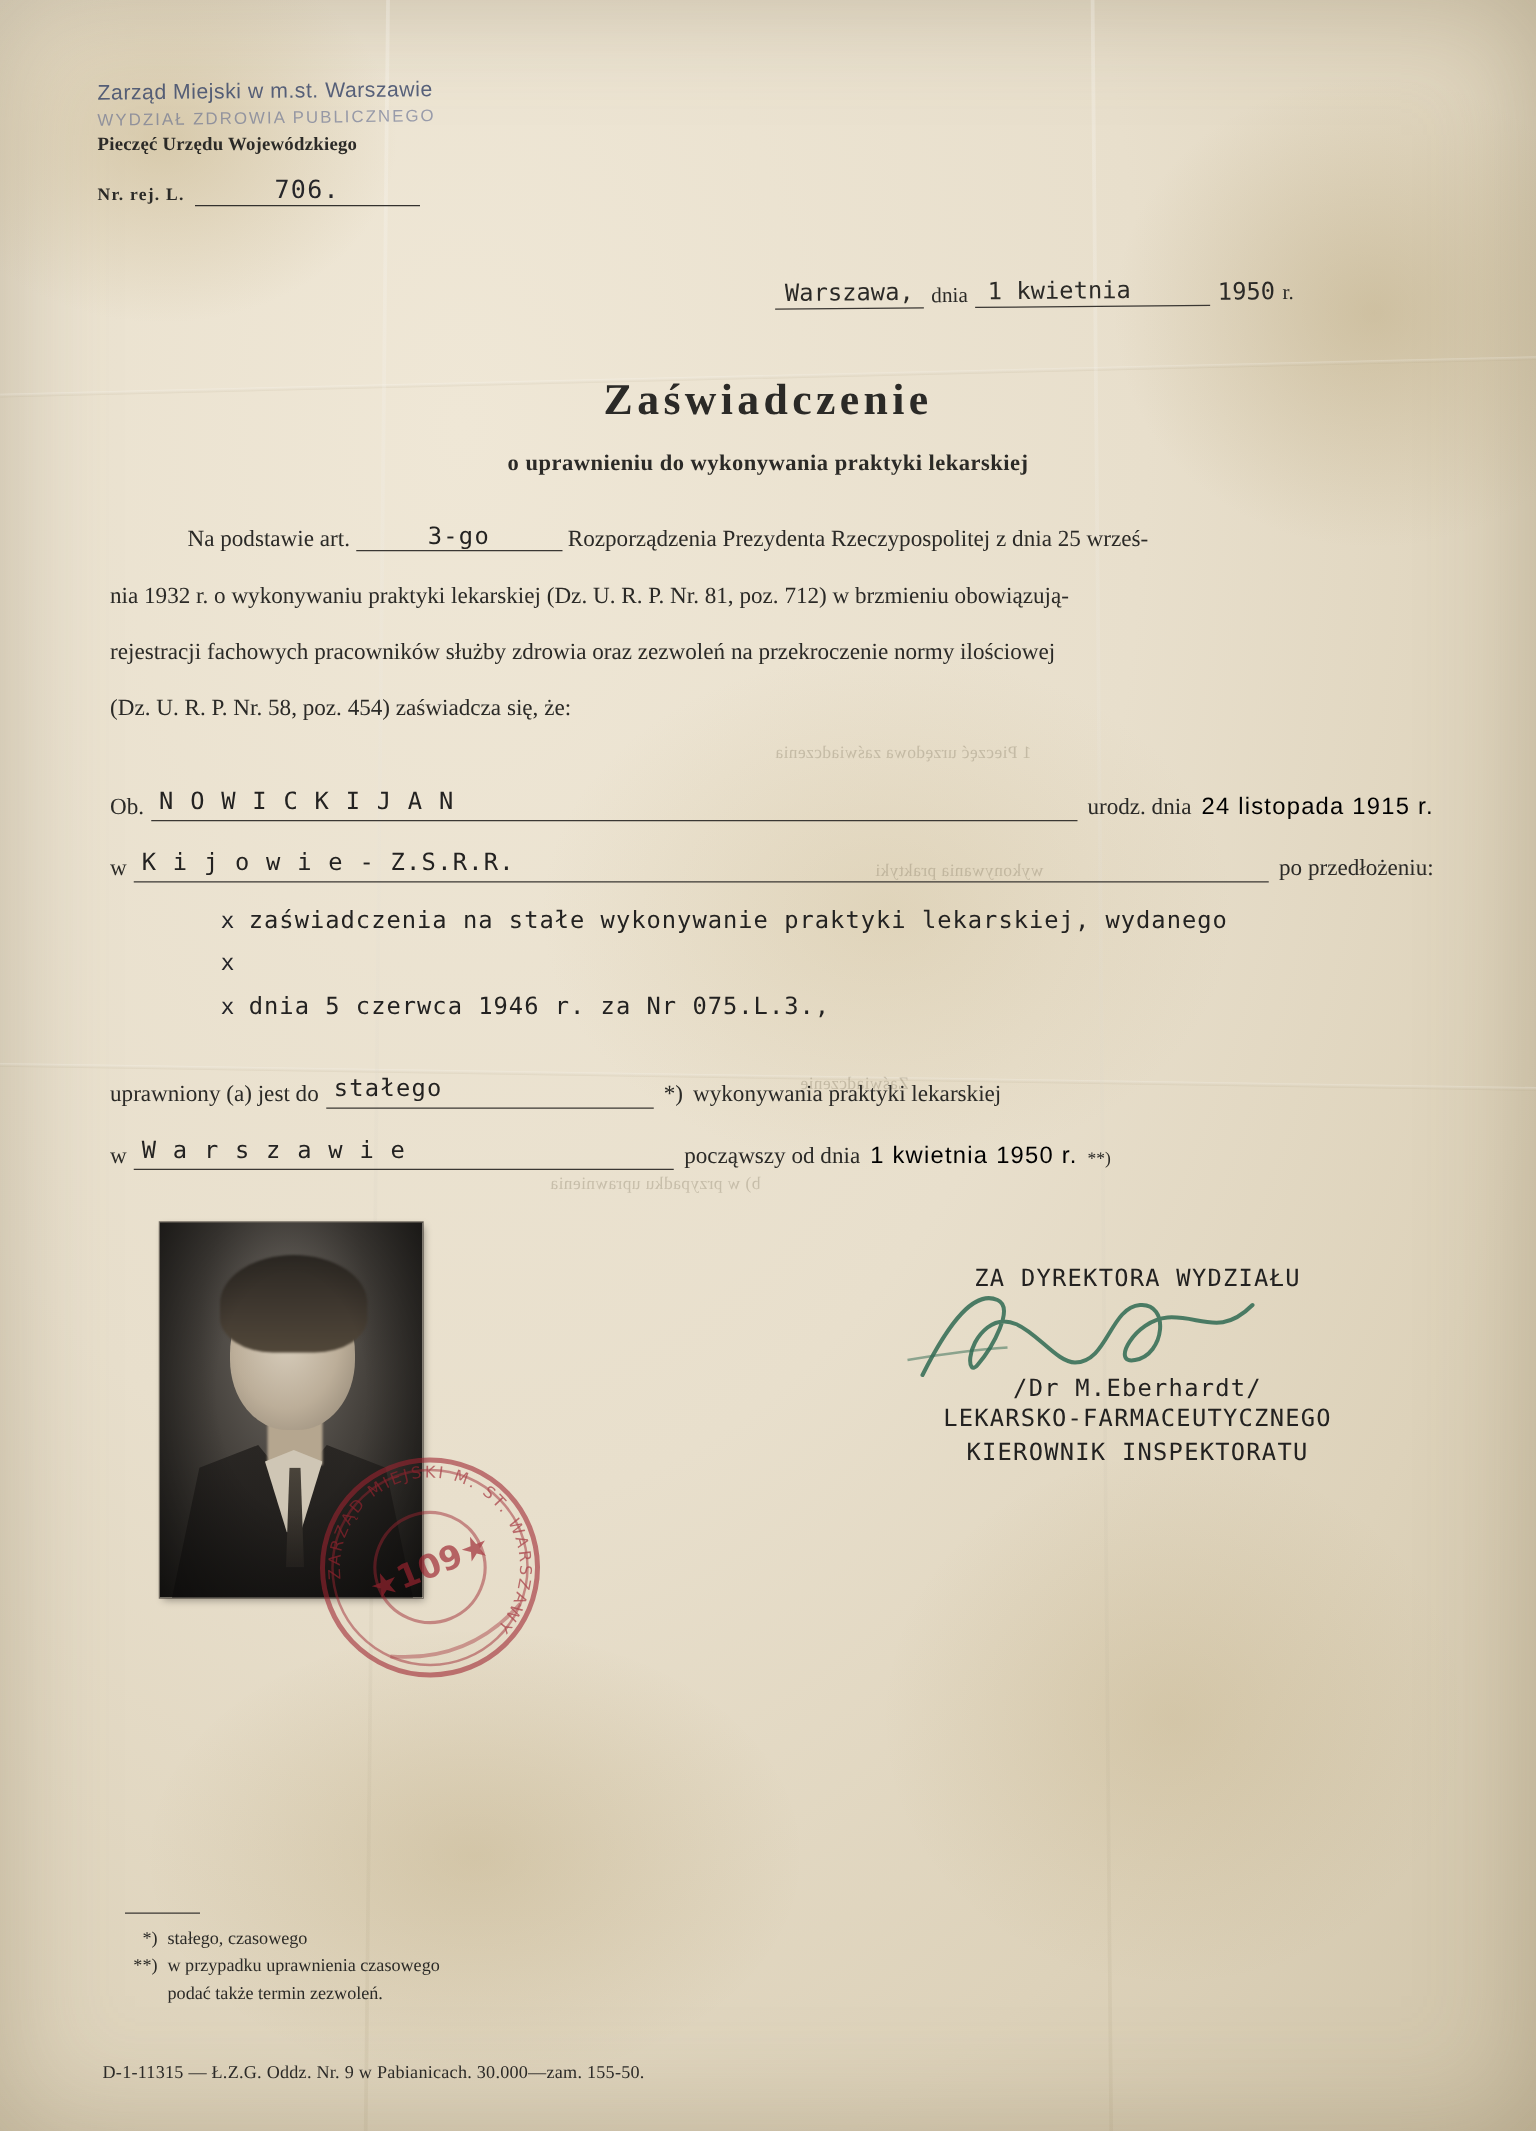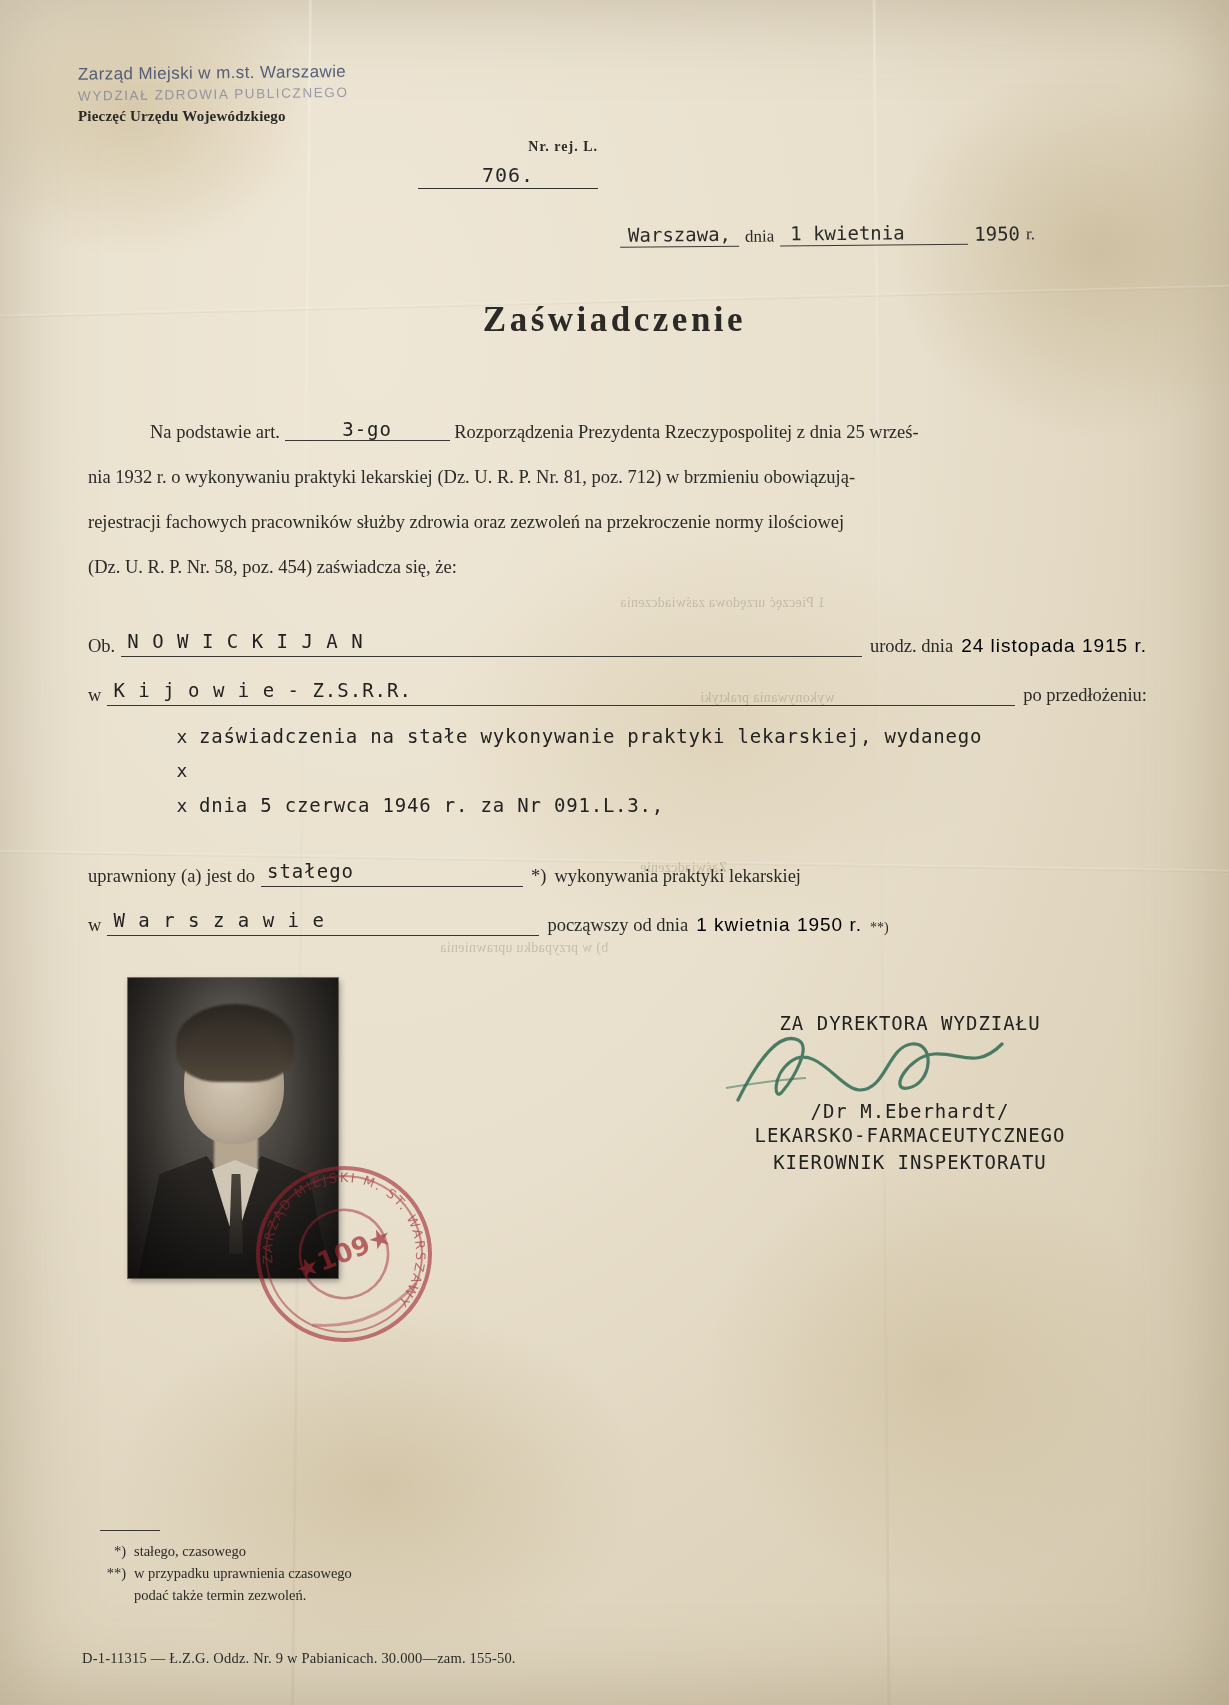--- a/index.html
+++ b/index.html
@@ -90,21 +90,20 @@
     font-size: 15px;
     font-weight: bold;
     margin-top: 8px;
     letter-spacing: .2px;
   }
   .reg-row {
     margin-top: 14px;
     display: flex;
     align-items: flex-end;
     gap: 8px;
-    flex-direction: column;
   }
   .reg-lbl {
     font-size: 14px;
     font-weight: bold;
     letter-spacing: 1px;
   }
   .reg-val-wrap {
     position: relative;
     width: 180px;
     border-bottom: 1.5px solid #33312e;
@@ -422,20 +421,21 @@
 
   <div class="dateline">
     <span class="dl-city ink">Warszawa,</span>
     <span class="dl-word ink">dnia</span>
     <span class="dl-day ink">1 kwietnia</span>
     <span class="dl-year ink">1950</span>
     <span class="dl-r ink">r.</span>
   </div>
 
   <div class="title ink">Zaświadczenie</div>
+  <div class="subtitle ink">o uprawnieniu do wykonywania praktyki lekarskiej</div>
 
   <div class="body ink">
     <p>
       <span class="indent"></span><span>Na  podstawie  art.</span>
       <span class="fill tw">3-go</span>
       <span>Rozporządzenia  Prezydenta  Rzeczypospolitej  z  dnia  25  wrześ-</span>
     </p>
     <p>nia 1932 r. o wykonywaniu praktyki lekarskiej (Dz. U. R. P. Nr. 81, poz. 712) w brzmieniu obowiązują-</p>
     <p>rejestracji  fachowych  pracowników  służby  zdrowia  oraz  zezwoleń  na  przekroczenie  normy  ilościowej</p>
     <p>(Dz. U. R. P. Nr. 58, poz. 454) zaświadcza się, że:</p>
@@ -462,21 +462,21 @@
   <div class="docrows">
     <div class="docrow">
       <span class="xmark">x</span>
       <span class="doctext">zaświadczenia na stałe wykonywanie praktyki lekarskiej, wydanego</span>
     </div>
     <div class="docrow">
       <span class="xmark">x</span>
     </div>
     <div class="docrow">
       <span class="xmark">x</span>
-      <span class="doctext">dnia 5 czerwca 1946 r. za Nr 091.L.3.,</span>
+      <span class="doctext">dnia 5 czerwca 1946 r. za Nr 075.L.3.,</span>
     </div>
   </div>
 
   <div class="bottomfields">
     <div class="row">
       <span class="lbl ink">uprawniony (a) jest do</span>
       <span class="line" style="max-width:250px;">
         <span class="tw">stałego</span>
       </span>
       <span class="tail ink">*)</span>

